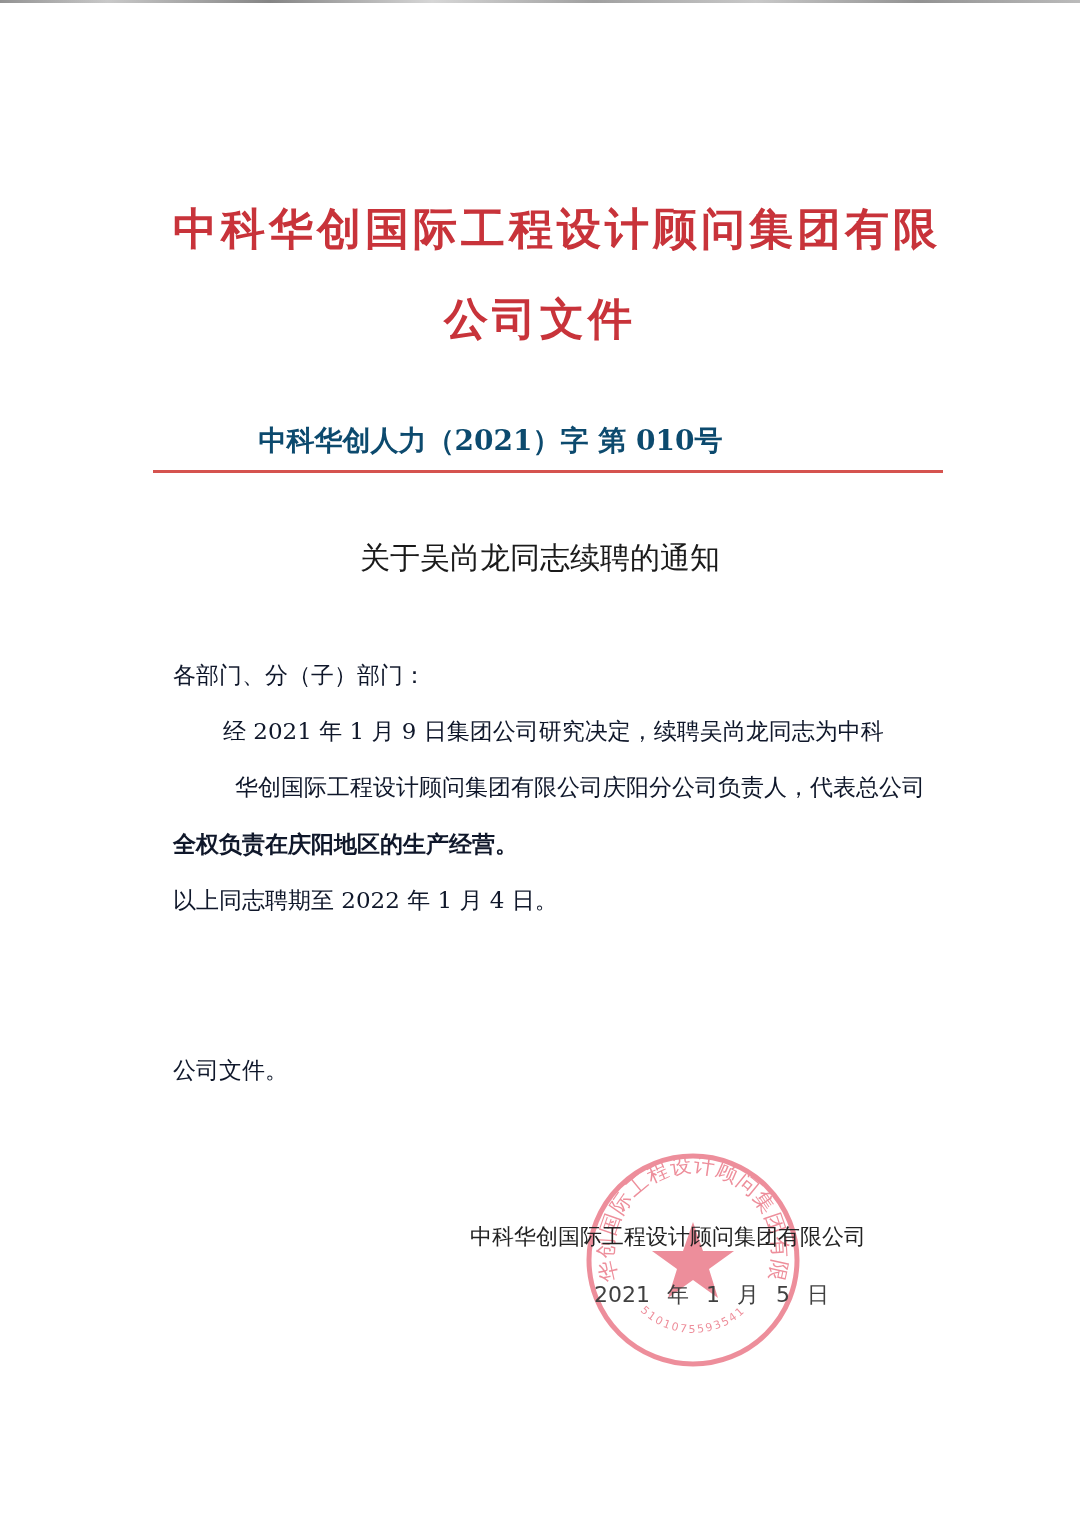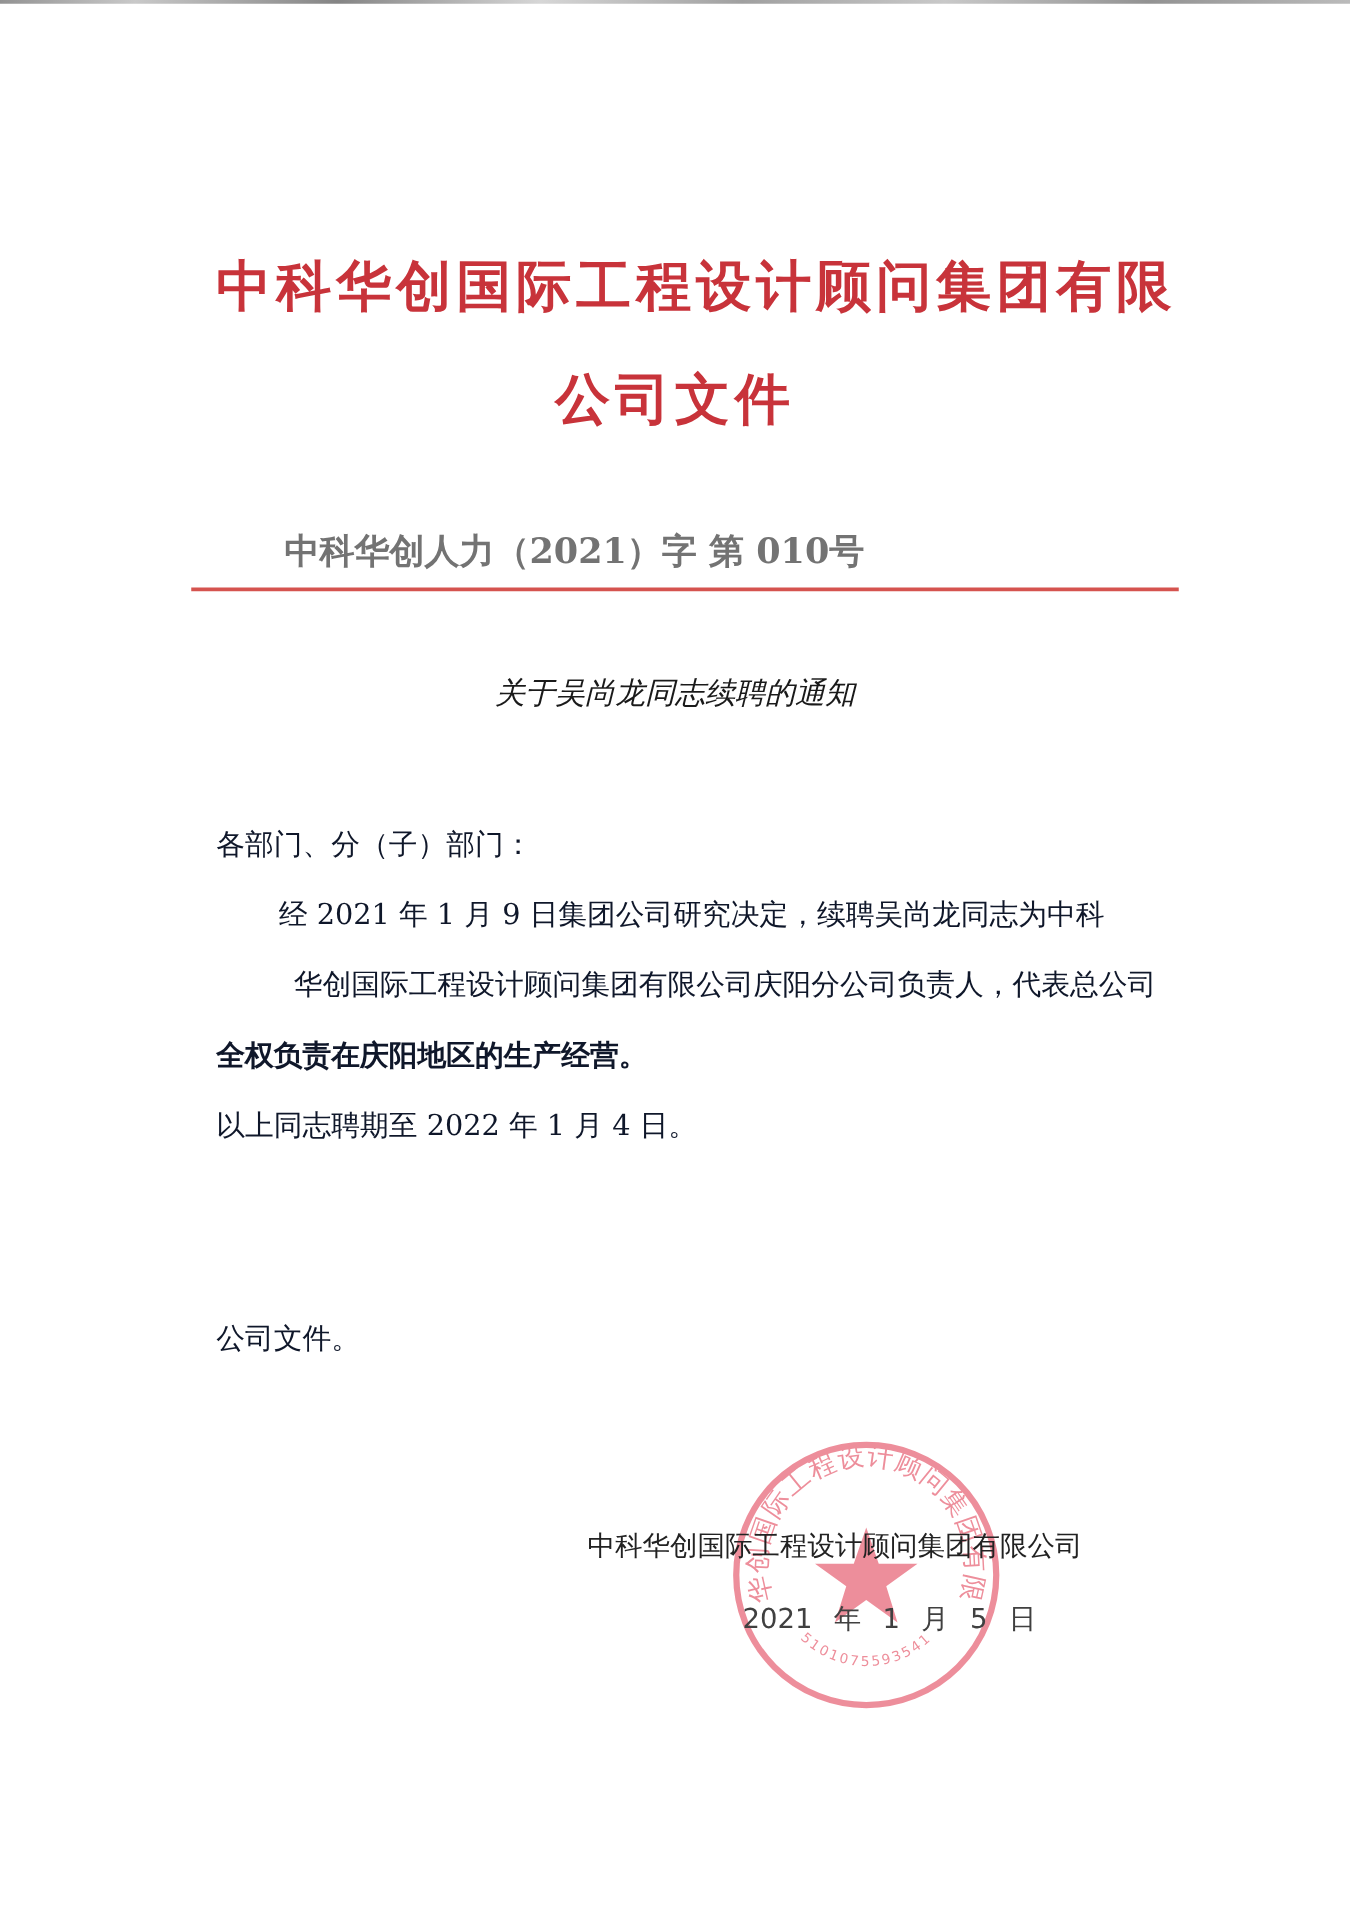--- a/index.html
+++ b/index.html
@@ -34,38 +34,38 @@
     }
     .header-line1 { top: 200px; padding-left: 17px; }
     .header-line2 { top: 290px; }
     .doc-number {
       position: absolute;
       top: 422px;
       left: 0; width: 919px;
       text-align: center;
       font-size: 28px;
       font-weight: bold;
-      color: #737373;
+      color: #0c4a6e;
+      padding-left: 31px;
     }
     .red-rule {
       position: absolute;
       top: 470px;
       left: 153px;
       width: 790px;
       height: 3px;
       background: #d5534f;
     }
     .doc-title {
       position: absolute;
       top: 538px;
       left: 0; width: 1080px;
       text-align: center;
-      font-size: 24px;
+      font-size: 30px;
       color: #1a1a1a;
-      font-style: italic;
     }
     .body-text {
       position: absolute;
       left: 173px;
       width: 752px;
       font-size: 23px;
       color: #0f172a;
       white-space: nowrap;
     }
     .salutation { top: 660px; }

